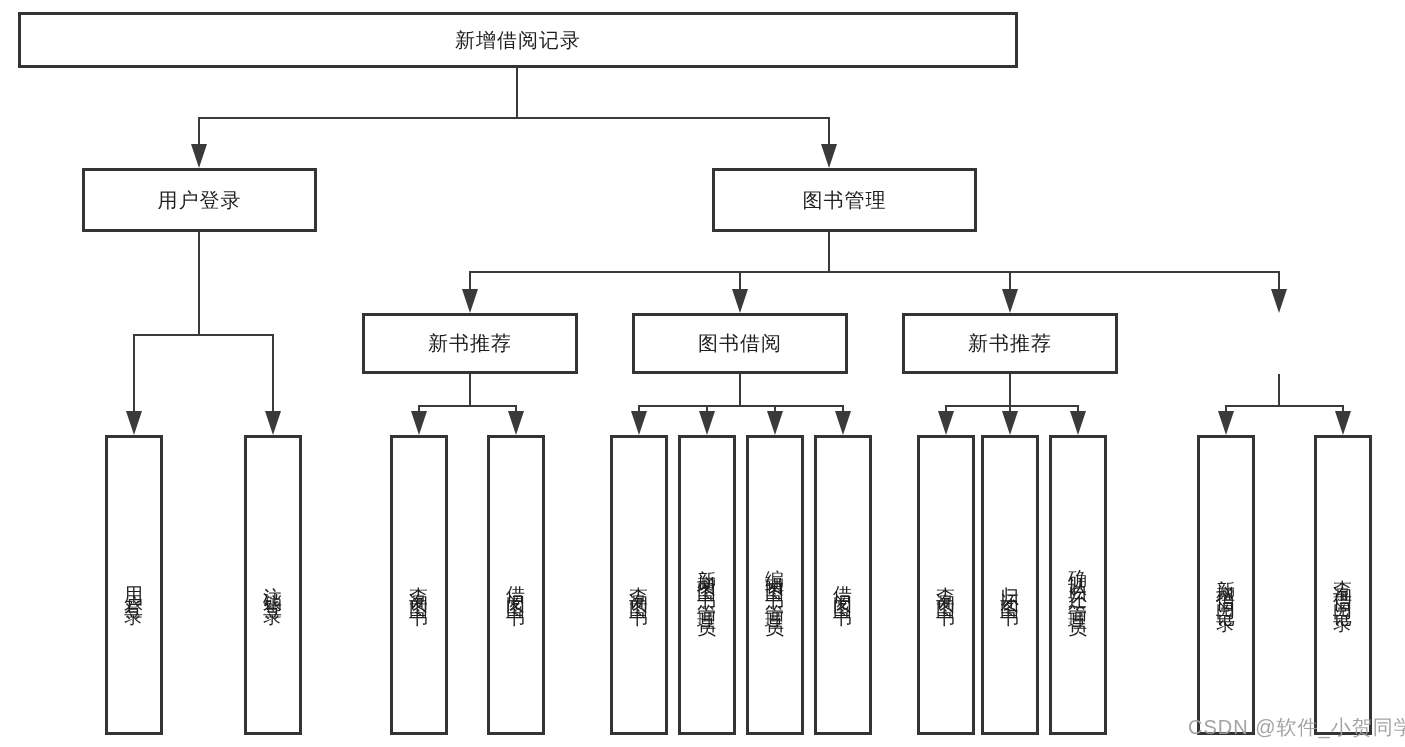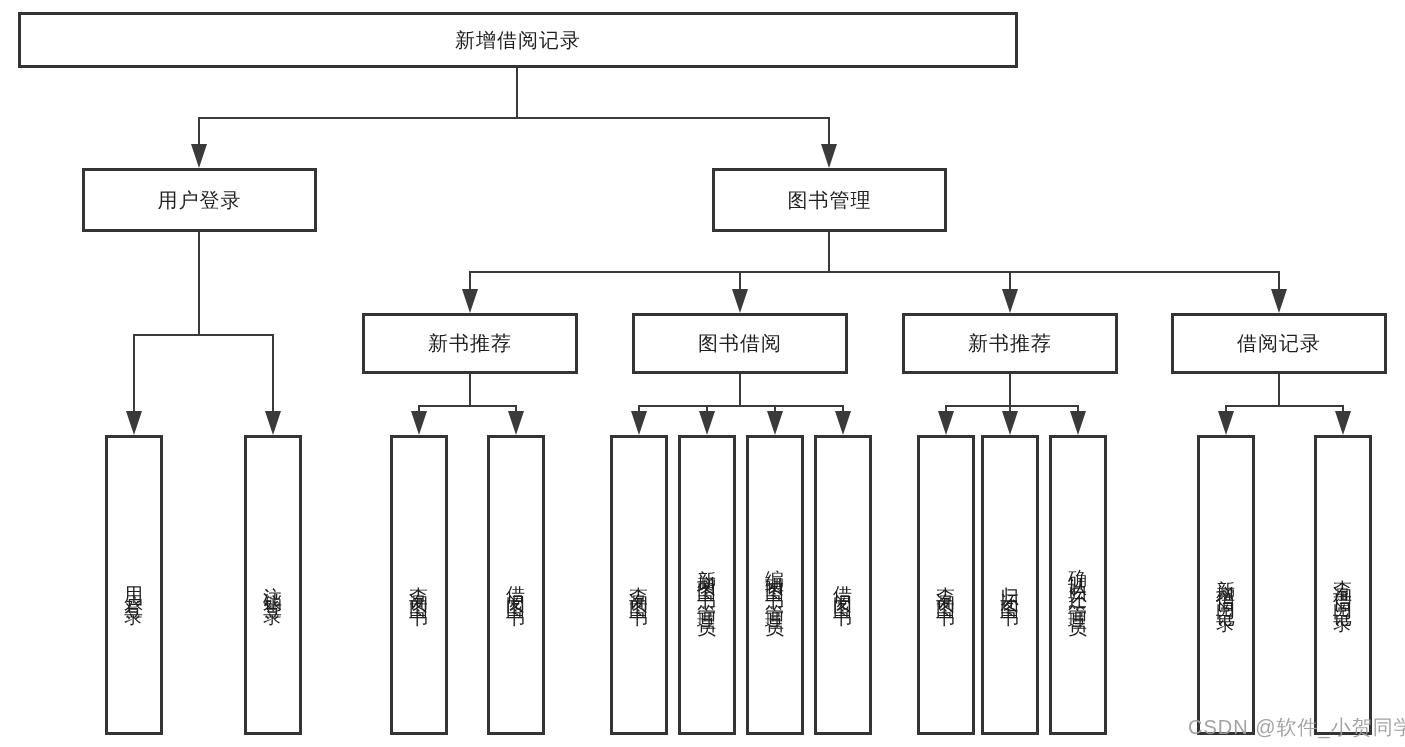--- a/index.html
+++ b/index.html
@@ -90,35 +90,32 @@
   <div class="arrow" style="left:1218px;top:411px;"></div>
   <div class="arrow" style="left:1335px;top:411px;"></div>
 
   <div class="box" style="left:18px;top:12px;width:1000px;height:56px;">
     <span>新增借阅记录</span>
   </div>
 
   <div class="box" style="left:82px;top:168px;width:235px;height:64px;">
     <span>用户登录</span>
   </div>
-  <div class="box" style="left:712px;top:168px;width:235px;height:64px;">
+  <div class="box" style="left:712px;top:168px;width:265px;height:64px;">
     <span>图书管理</span>
   </div>
 
   <div class="box" style="left:362px;top:313px;width:216px;height:61px;">
     <span>新书推荐</span>
   </div>
   <div class="box" style="left:632px;top:313px;width:216px;height:61px;">
     <span>图书借阅</span>
   </div>
   <div class="box" style="left:902px;top:313px;width:216px;height:61px;">
     <span>新书推荐</span>
-  </div>
-  <div class="box" style="left:1171px;top:313px;width:216px;height:61px;">
-    <span>借阅记录</span>
   </div>
 
   <div class="box vert" style="left:105px;top:435px;width:58px;height:300px;">
     <span>用户登录</span>
   </div>
   <div class="box vert" style="left:244px;top:435px;width:58px;height:300px;">
     <span>注销登录</span>
   </div>
 
   <div class="box vert" style="left:390px;top:435px;width:58px;height:300px;">

